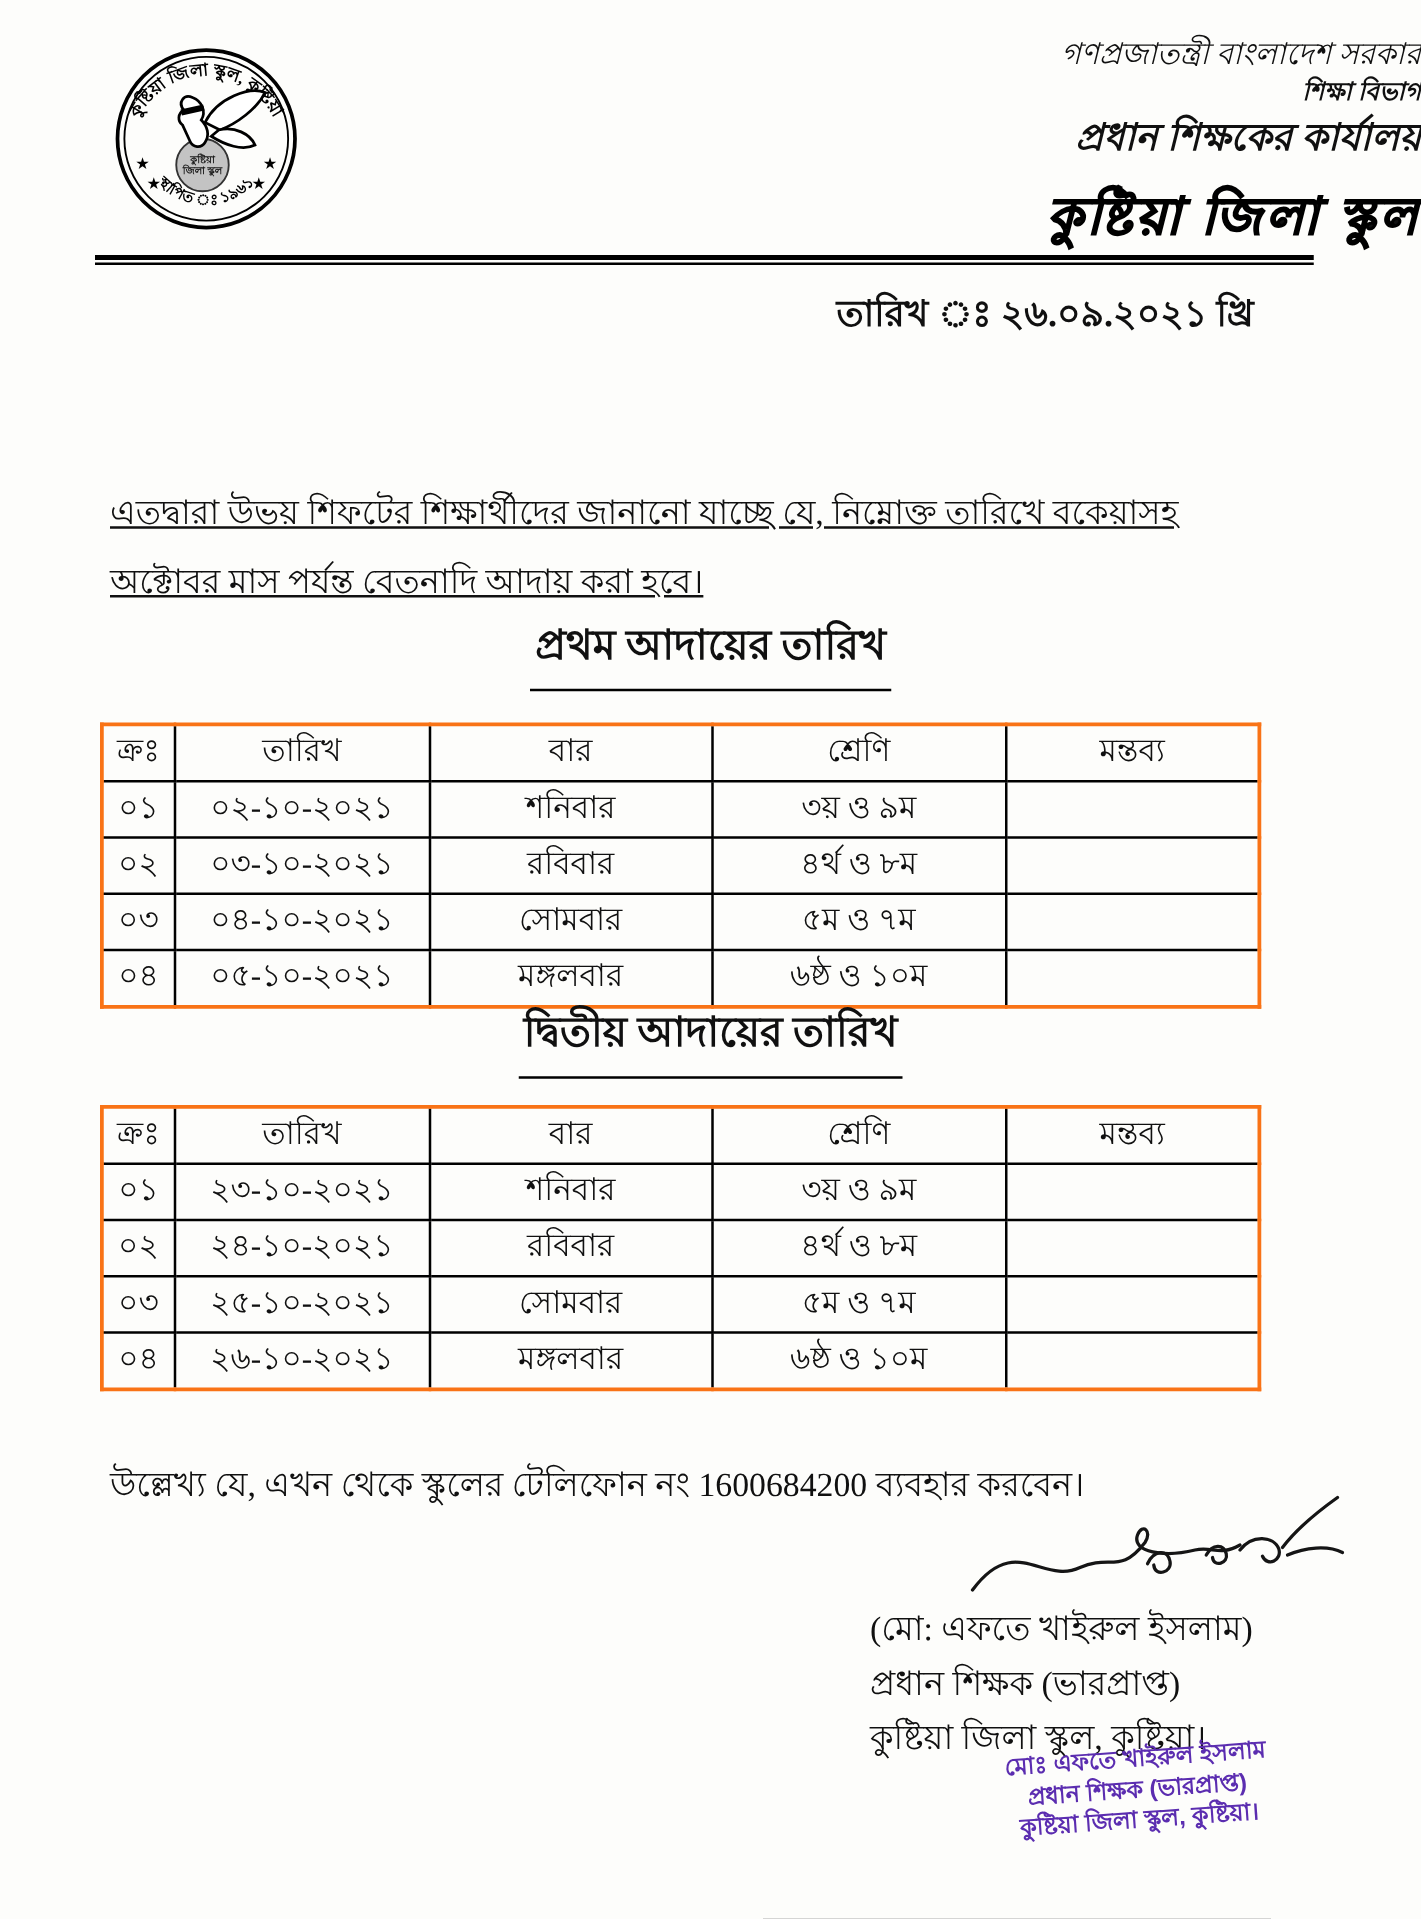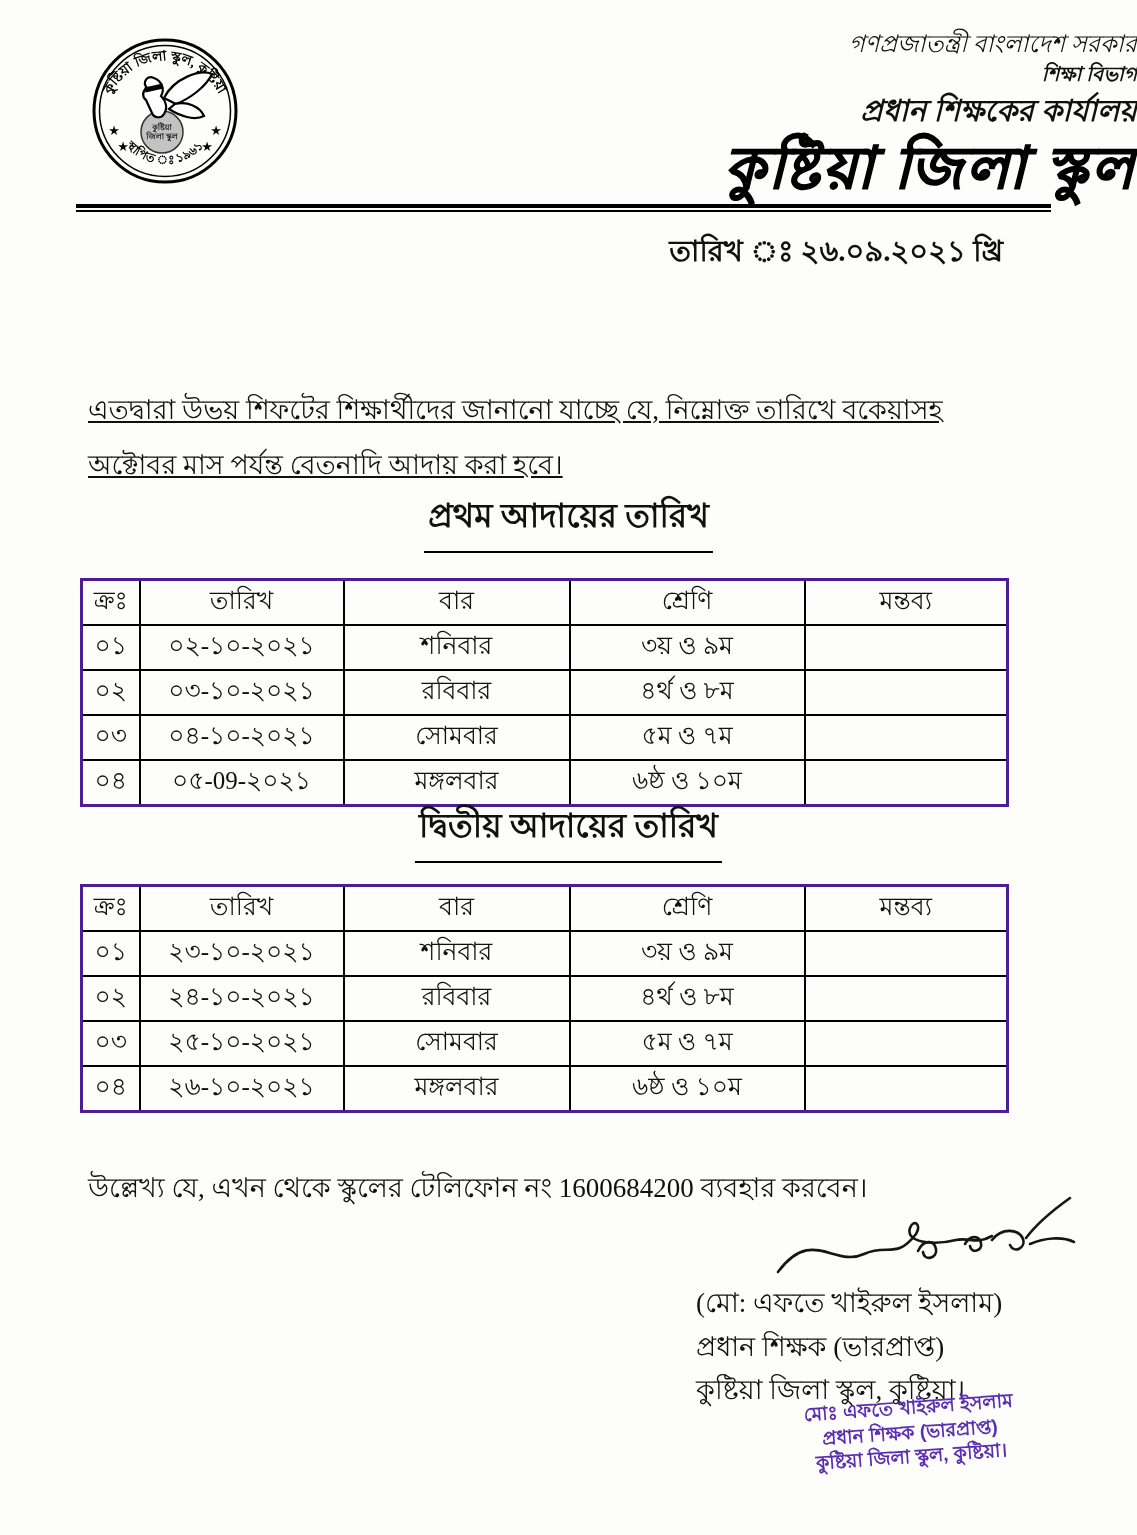--- a/index.html
+++ b/index.html
@@ -21,22 +21,22 @@
   }
   .header-block {
     position: absolute; left: 0; top: 28px; width: 100%;
     text-align: right;
     font-style: italic;
   }
   .h-govt   { font-size: 24px; line-height: 1.35; }
   .h-dept   { font-size: 20px; font-weight: bold; line-height: 1.45; }
   .h-office { font-size: 30px; font-weight: bold; line-height: 1.45; }
   .h-school {
-    font-size: 58px; font-weight: bold; letter-spacing: 3px;
-    line-height: 1.1; margin-top: 4px;
+    font-size: 41px; font-weight: bold; letter-spacing: 3px;
+    line-height: 1.1; margin-top: 18px;
     -webkit-text-stroke: 1.2px #000;
   }
   .rule {
     position: absolute; left: 76px; right: 86px; top: 204px;
     height: 8px;
     border-top: 4px solid #000;
     border-bottom: 2px solid #000;
   }
   .date-line {
     position: absolute; right: 134px; top: 228px;
@@ -54,21 +54,21 @@
   }
   .tbl-title span {
     display: inline-block; border-bottom: 2px solid #000; padding: 0 4px 5px 4px;
   }
   .tbl-title.first  { top: 490px; }
   .tbl-title.second { top: 800px; }
 
   table.sched {
     position: absolute; left: 80px; width: 926px;
     border-collapse: collapse;
-    border: 3px solid #4c1d95;
+    border: 3px solid #f97316;
     font-size: 25px;
     table-layout: fixed;
   }
   table.sched.first  { top: 578px; }
   table.sched.second { top: 884px; }
   table.sched th, table.sched td {
     border: 2px solid #000;
     text-align: center;
     font-weight: normal;
     padding: 0;
@@ -188,21 +188,21 @@
         </tr>
         <tr>
           <td>০৩</td>
           <td>০৪-১০-২০২১</td>
           <td>সোমবার</td>
           <td>৫ম ও ৭ম</td>
           <td></td>
         </tr>
         <tr>
           <td>০৪</td>
-          <td>০৫-09-২০২১</td>
+          <td>০৫-১০-২০২১</td>
           <td>মঙ্গলবার</td>
           <td>৬ষ্ঠ ও ১০ম</td>
           <td></td>
         </tr>
       </tbody>
     </table>
 
   <div class="tbl-title second">
     <span>দ্বিতীয় আদায়ের তারিখ</span>
   </div>

